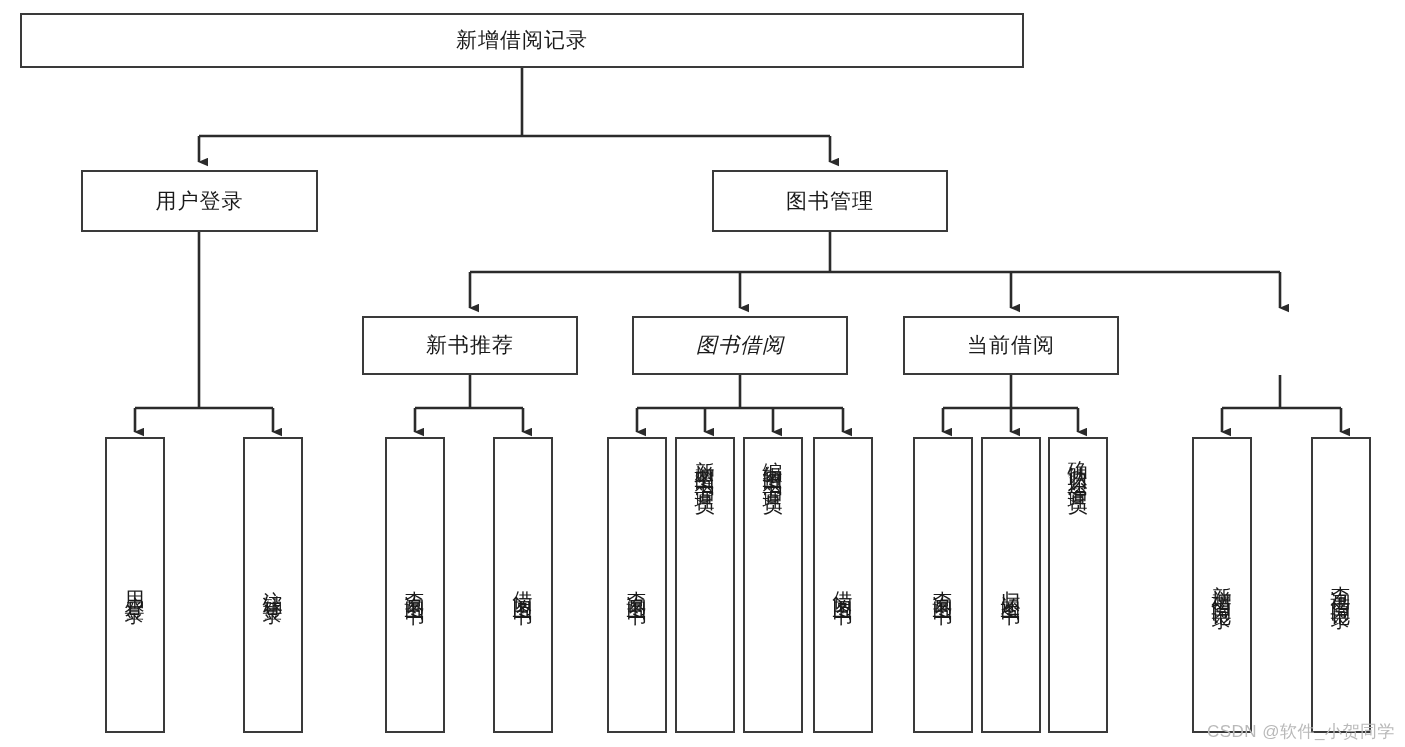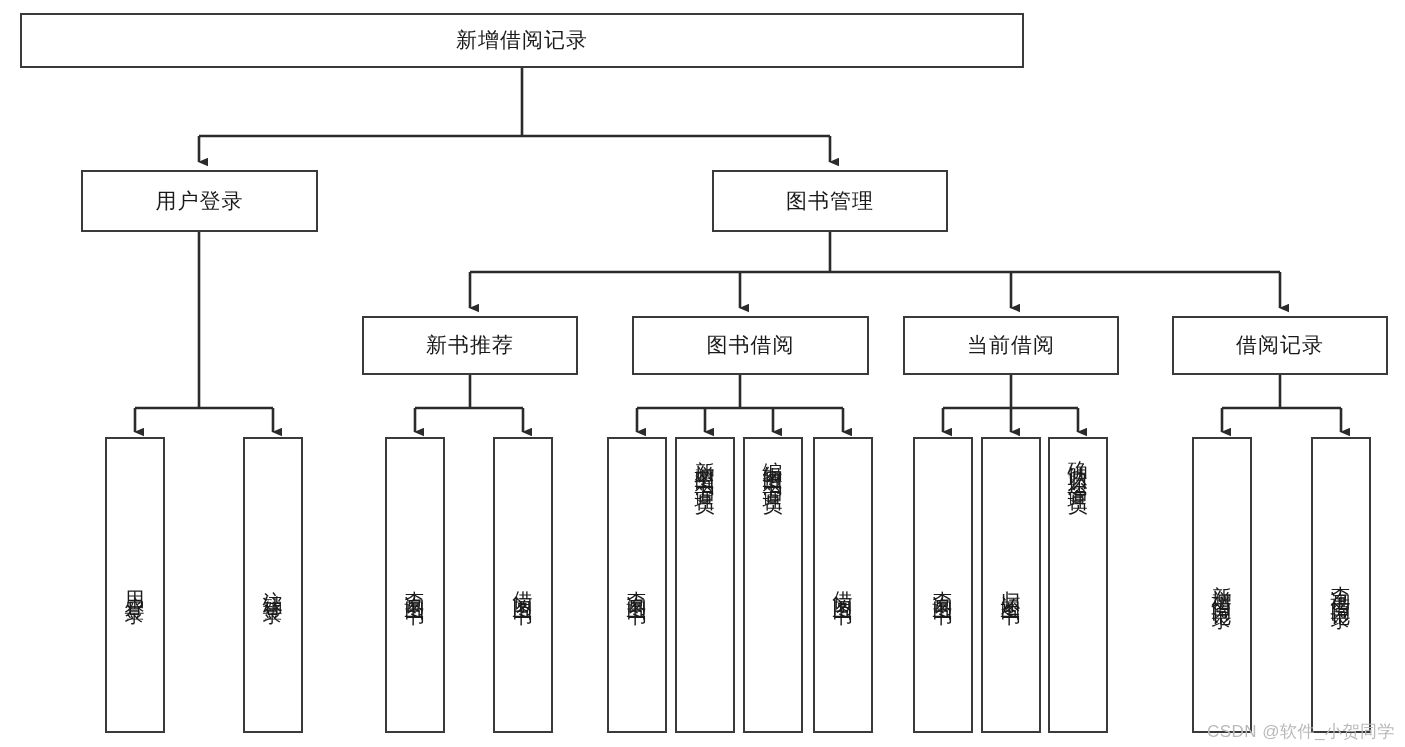--- a/index.html
+++ b/index.html
@@ -132,28 +132,25 @@
   <div class="node" style="left:81px; top:170px; width:237px; height:62px;">
     <span class="node-label">用户登录</span>
   </div>
   <div class="node" style="left:712px; top:170px; width:236px; height:62px;text-align:center;">
     <span class="node-label">图书管理</span>
   </div>
 
   <div class="node" style="left:362px; top:316px; width:216px; height:59px;">
     <span class="node-label">新书推荐</span>
   </div>
-  <div class="node" style="left:632px; top:316px; width:237px; height:59px;">
+  <div class="node" style="left:632px; top:316px; width:216px; height:59px;font-style:italic;">
     <span class="node-label">图书借阅</span>
   </div>
   <div class="node" style="left:903px; top:316px; width:216px; height:59px;">
     <span class="node-label">当前借阅</span>
-  </div>
-  <div class="node" style="left:1172px; top:316px; width:216px; height:59px;">
-    <span class="node-label">借阅记录</span>
   </div>
 
   <div class="node leaf" style="left:105px; top:437px; width:60px; height:296px;">
     <span class="node-label">用户登录</span>
   </div>
   <div class="node leaf" style="left:243px; top:437px; width:60px; height:296px;">
     <span class="node-label">注销登录</span>
   </div>
 
   <div class="node leaf" style="left:385px; top:437px; width:60px; height:296px;">

